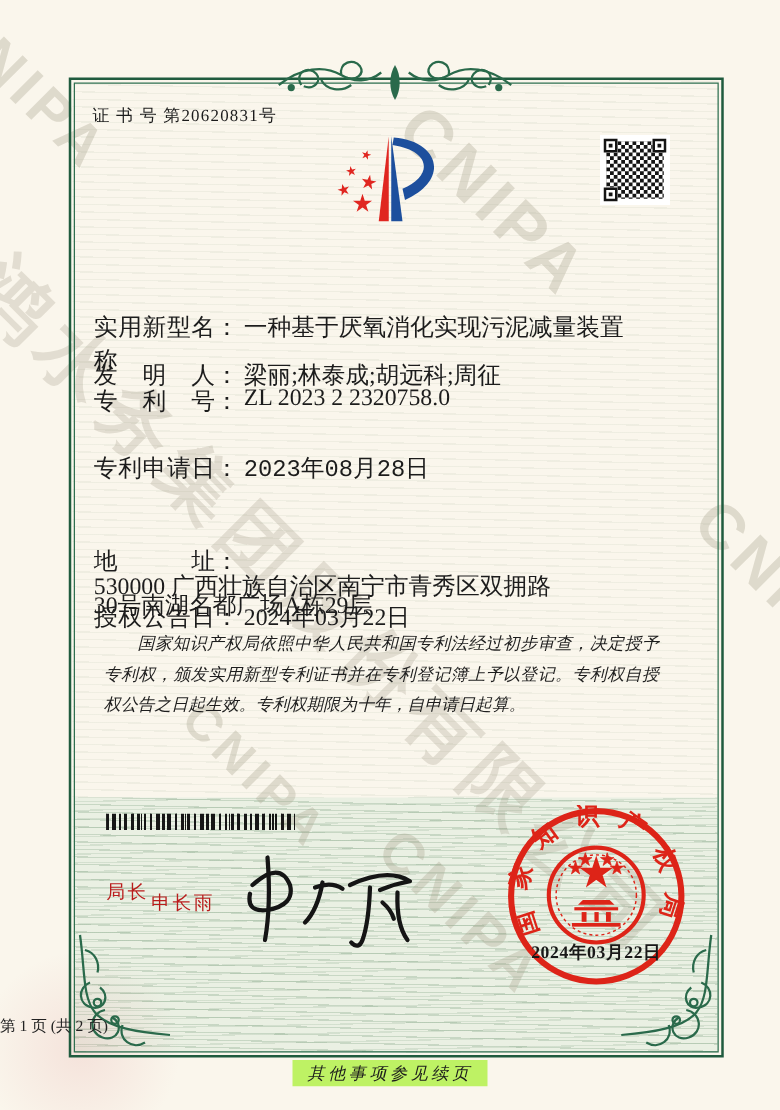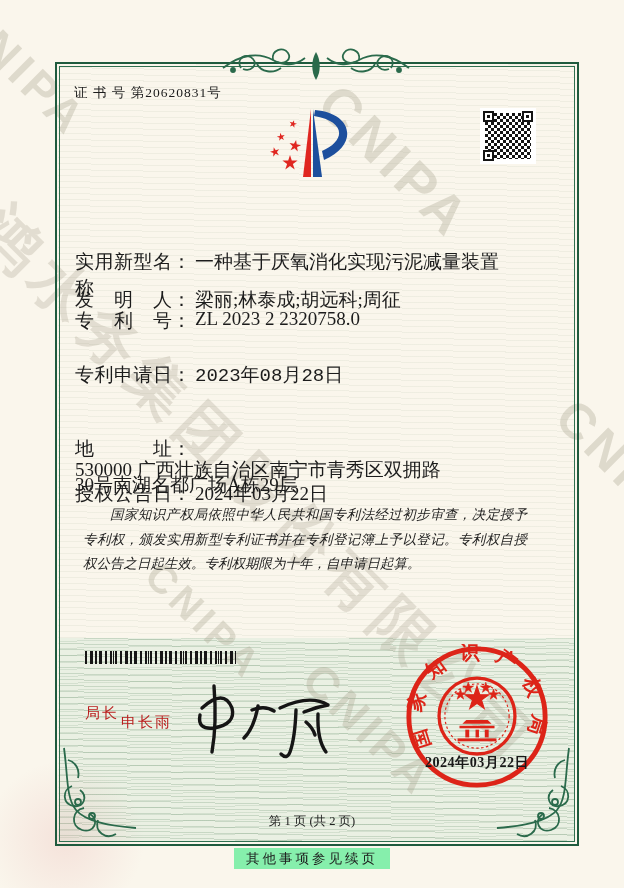--- a/index.html
+++ b/index.html
@@ -65,23 +65,23 @@
       repeating-linear-gradient(90deg,#161616 0 2px,transparent 2px 5px),
       repeating-linear-gradient(90deg,#161616 0 1px,transparent 1px 7px);}
   .signer{position:absolute;left:85px;z-index:4;font-family:"Liberation Sans","DejaVu Sans",sans-serif;
     font-size:15px;color:#b91c1c;letter-spacing:2px;}
   .signer-title{top:704px;} .signer-name{top:713px;margin-left:36px;}
   .signature{position:absolute;left:180px;top:678px;z-index:4;}
   .seal{position:absolute;left:404px;top:644px;z-index:5;}
   .seal-arc{font-size:20px;font-weight:bold;letter-spacing:15px;fill:#dd2418;}
   .seal-date{font-size:14.5px;font-weight:bold;fill:#181818;letter-spacing:0.5px;}
 
-  .page-num{position:absolute;left:0;top:813px;width:624px;text-align:center;z-index:4;font-size:12.5px;color:#222;}
+  .page-num{position:absolute;left:0;top:813px;width:624px;z-index:4;font-size:12.5px;color:#222;}
   .foot-note{position:absolute;left:0;top:850px;width:624px;text-align:center;z-index:4;font-size:13.5px;color:#1c1c1c;}
-  .foot-note span{background:#86efac;padding:3px 12px;letter-spacing:3px;}
+  .foot-note span{background:#bef264;padding:3px 12px;letter-spacing:3px;font-style:italic;}
 </style>
 </head>
 <body>
 
 <svg width="0" height="0" style="position:absolute">
   <defs>
     <path id="star5" d="M0,-10 L2.245,-3.09 L9.511,-3.09 L3.633,1.18 L5.878,8.09 L0,3.82 L-5.878,8.09 L-3.633,1.18 L-9.511,-3.09 L-2.245,-3.09 Z"></path>
     <g id="corner-flourish" fill="none" stroke="#2a6a4b" stroke-width="1.8">
       <path d="M6,2 C10,30 8,52 18,64 C28,76 52,80 78,82"></path>
       <path d="M14,40 c-10,4 -10,18 2,20 c10,2 14,-10 6,-16"></path>

